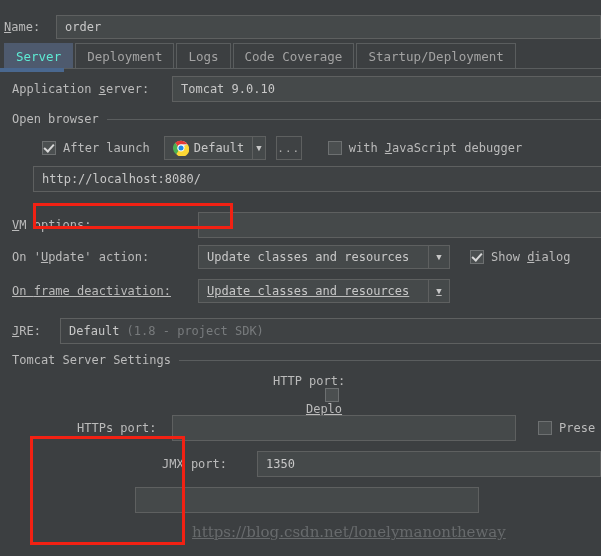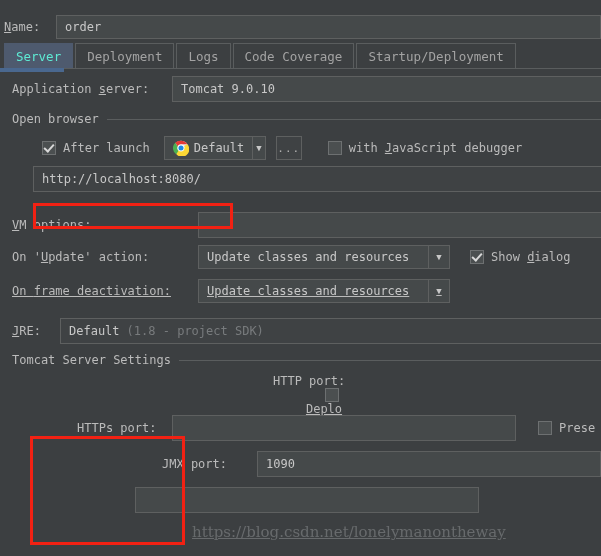--- a/index.html
+++ b/index.html
@@ -352,21 +352,21 @@
   <div class="field" style="width:344px;height:26px;">
     <span></span>
   </div>
   <div class="cb" style="margin-left:22px;"></div>
   <div class="cb-lab">Prese</div>
 </div>
 
 <div class="row" style="height:36px;padding-left:40px;justify-content:flex-end;">
   <div class="lbl" style="width:95px;">JMX port:</div>
   <div class="field" style="width:344px;height:26px;">
-    <span>1090</span>
+    <span>1350</span>
   </div>
 </div>
 
 <div class="row" style="height:36px;padding-left:40px;">
   <div class="lbl" style="width:95px;"></div>
   <div class="field" style="width:344px;height:26px;"></div>
 </div>
 
 <div class="redbox" style="left:33px; top:203px; width:200px; height:26px;"></div>
 <div class="redbox" style="left:30px; top:436px; width:155px; height:109px;"></div>

